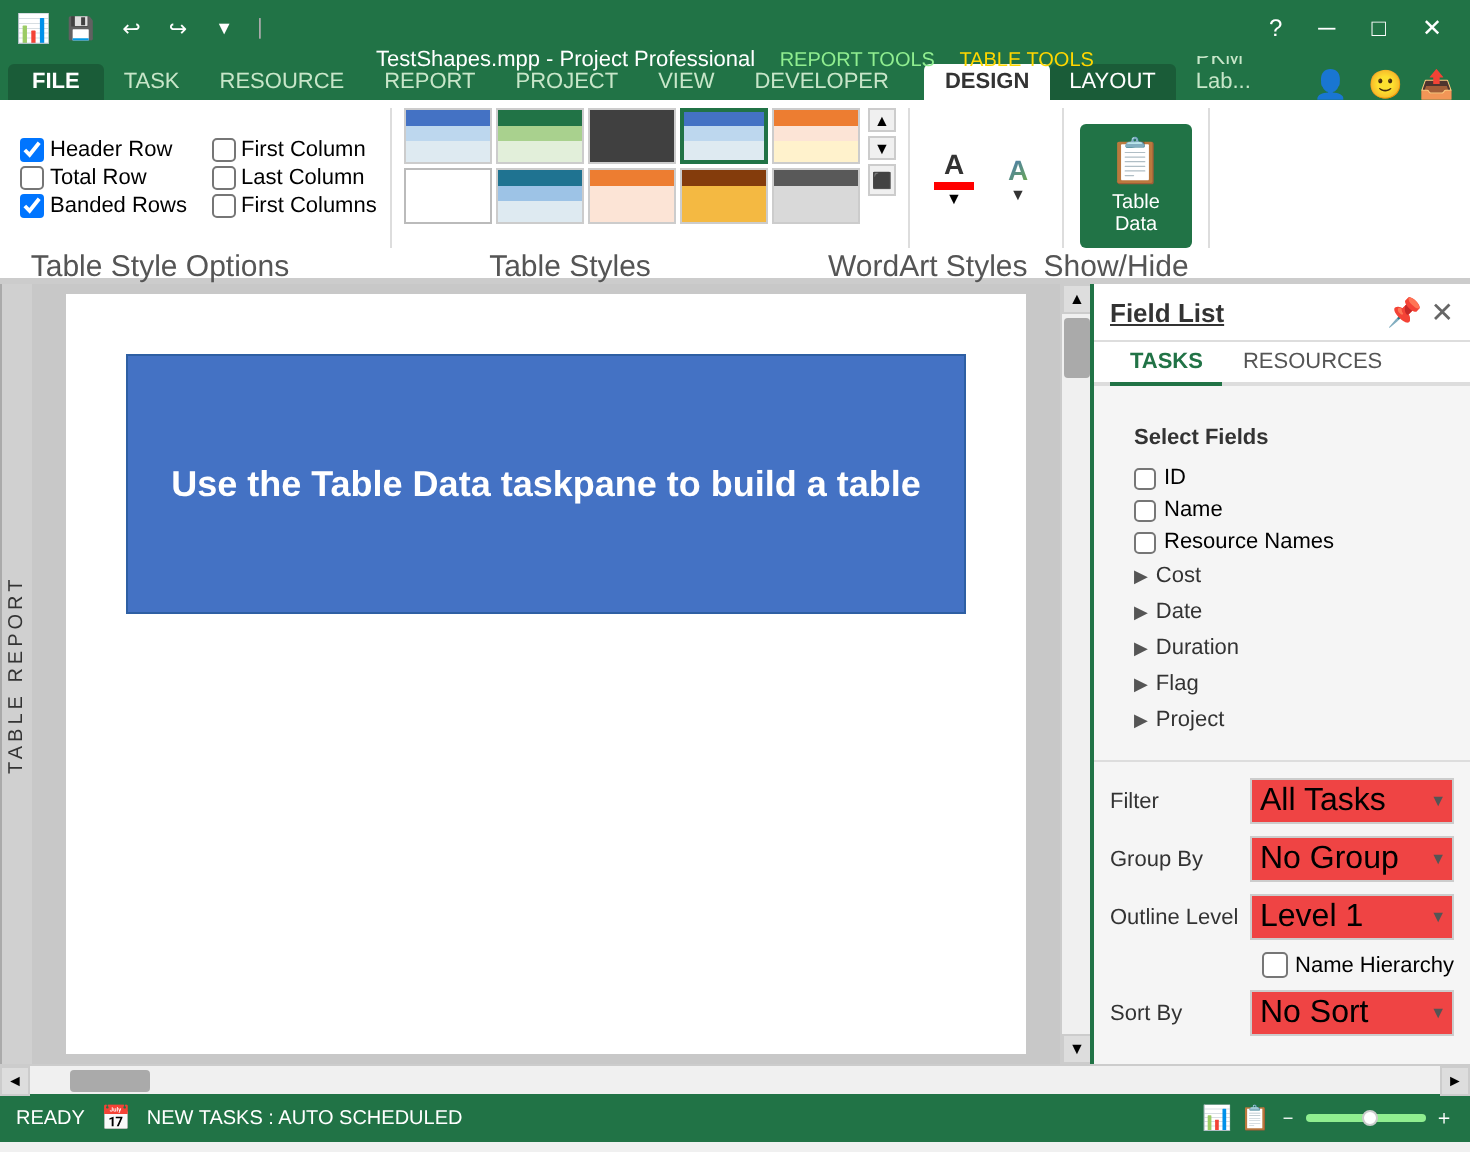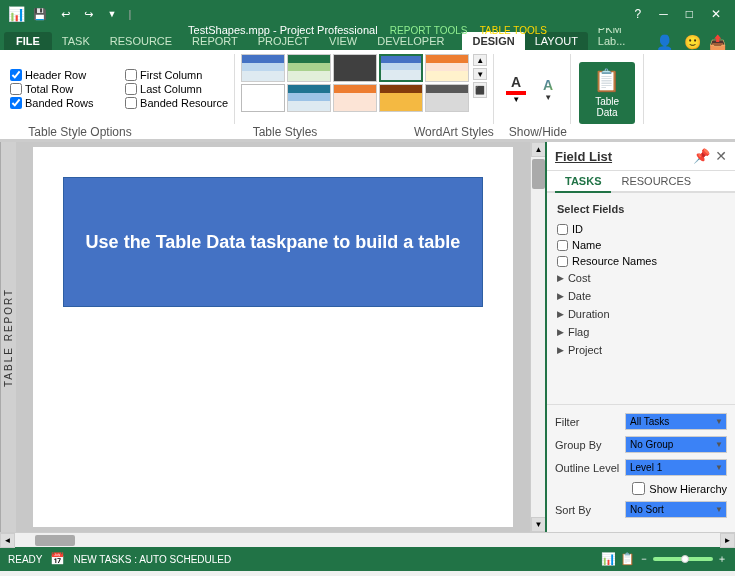--- a/index.html
+++ b/index.html
@@ -138,21 +138,21 @@
     .table-data-icon { font-size: 22px; margin-bottom: 2px; }
 
     
     .ribbon-labels {
       display: flex;
       background: white;
       border-bottom: 1px solid #ccc;
       height: 16px;
     }
     .ribbon-label-item {
-      font-size: 12px;
+      font-size: 15px;
       color: #555;
       text-align: center;
       padding: 1px 4px;
     }
 
     
     .main-area {
       display: flex;
       height: 390px;
       background: #c0c0c0;
@@ -252,21 +252,21 @@
     .fl-tab {
       padding: 4px 10px;
       font-size: 11px;
       cursor: pointer;
       color: #555;
       border-bottom: 2px solid transparent;
       margin-bottom: -2px;
     }
     .fl-tab.active { color: #217346; border-bottom-color: #217346; font-weight: bold; }
 
-    .field-list-body { flex: 1; padding: 10px; overflow-y: auto; }
+    .field-list-body { flex: 1; padding: 20px; overflow-y: auto; }
 
     .select-fields-label { font-size: 11px; font-weight: bold; color: #333; margin-bottom: 6px; }
     .field-item {
       display: flex;
       align-items: center;
       gap: 4px;
       padding: 2px 0;
       font-size: 11px;
     }
     .field-item input[type=checkbox] { width: 11px; height: 11px; }
@@ -292,24 +292,24 @@
     }
     .filter-row {
       display: flex;
       align-items: center;
       justify-content: space-between;
       margin-bottom: 6px;
     }
     .filter-label { font-size: 11px; color: #333; min-width: 70px; }
     .filter-select {
       flex: 1;
-      font-size: 10px;
+      font-size: 16px;
       padding: 2px 4px;
       border: 1px solid #ccc;
-      background: #3b82f6;
+      background: #ef4444;
       appearance: none;
       -webkit-appearance: none;
       cursor: pointer;
       position: relative;
     }
     .select-wrapper {
       flex: 1;
       position: relative;
       display: flex;
       align-items: center;
@@ -439,21 +439,21 @@
         <div class="checkbox-item">
           <input type="checkbox" style="">
           <span>Last Column</span>
         </div>
         <div class="checkbox-item">
           <input type="checkbox" checked="" style="">
           <span>Banded Rows</span>
         </div>
         <div class="checkbox-item">
           <input type="checkbox" style="">
-          <span>Banded Resource</span>
+          <span>First Columns</span>
         </div>
       </div>
     </div>
 
     <div class="ribbon-section" style="padding-bottom:0; flex-direction:row; gap:2px;">
       <div class="style-grid">
         <div class="style-item style-blue"></div>
         <div class="style-item style-green"></div>
         <div class="style-item style-dark"></div>
         <div class="style-item style-selected-blue"></div>
@@ -604,21 +604,21 @@
       <div class="filter-row">
         <span class="filter-label">Outline Level</span>
         <div class="select-wrapper">
           <select class="filter-select">
             <option>Level 1</option>
           </select>
         </div>
       </div>
       <div class="show-hierarchy-row">
         <input type="checkbox" style="">
-        <span>Show Hierarchy</span>
+        <span>Name Hierarchy</span>
       </div>
       <div class="filter-row">
         <span class="filter-label">Sort By</span>
         <div class="select-wrapper">
           <select class="filter-select">
             <option>No Sort</option>
           </select>
         </div>
       </div>
     </div>

